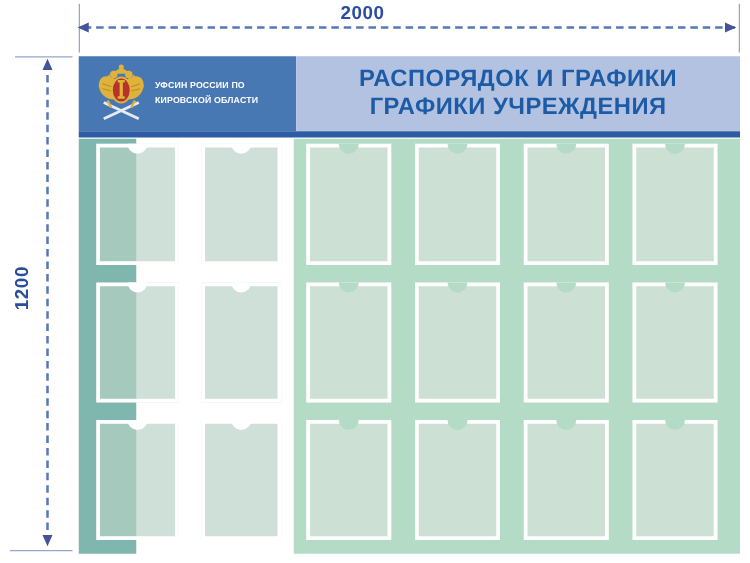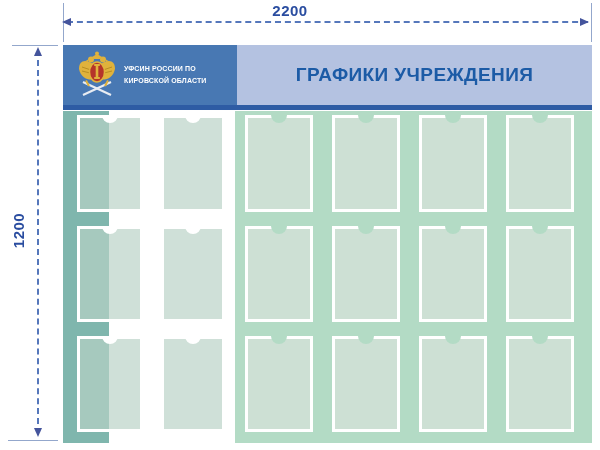--- a/index.html
+++ b/index.html
@@ -56,21 +56,21 @@
     background:var(--pocket-bg);}
   .pocket::before{content:"";position:absolute;top:-3px;left:50%;
     transform:translateX(-50%);width:16px;height:8px;background:var(--notch);
     border-radius:0 0 8px 8px;}
 </style>
 </head>
 <body>
 
 <div class="stage">
 
-  <div class="dim-label dim-label-top">2200</div>
+  <div class="dim-label dim-label-top">2000</div>
   <div class="ext-line ext-v" style="left:63px;top:3px;height:39px;"></div>
   <div class="ext-line ext-v" style="left:591px;top:3px;height:39px;"></div>
   <div class="dash-h"></div>
   <div class="arr arr-left"></div>
   <div class="arr arr-right"></div>
 
   <div class="dim-label dim-label-left">1200</div>
   <div class="ext-line ext-h" style="left:12px;top:45px;width:46px;"></div>
   <div class="ext-line ext-h" style="left:8px;top:440px;width:50px;"></div>
   <div class="dash-v"></div>
@@ -103,20 +103,21 @@
         <path d="M35 32 L7 45" stroke="#e8ecf2" stroke-width="2.2"></path>
         <path d="M10 30.5 L13 36 M32 30.5 L29 36" stroke="#e0b23c" stroke-width="2"></path>
       </svg>
       <div>
         <div class="org-text">УФСИН РОССИИ ПО</div>
         <div class="org-text">КИРОВСКОЙ ОБЛАСТИ</div>
       </div>
     </div>
 
     <div class="header-right">
+      <div class="title-line">РАСПОРЯДОК И ГРАФИКИ</div>
       <div class="title-line">ГРАФИКИ УЧРЕЖДЕНИЯ</div>
     </div>
 
     <div class="header-divider"></div>
 
     <div class="teal-band"></div>
     <div class="mint-panel"></div>
 
     <div class="grid left-grid">
         <div class="pocket"></div>

